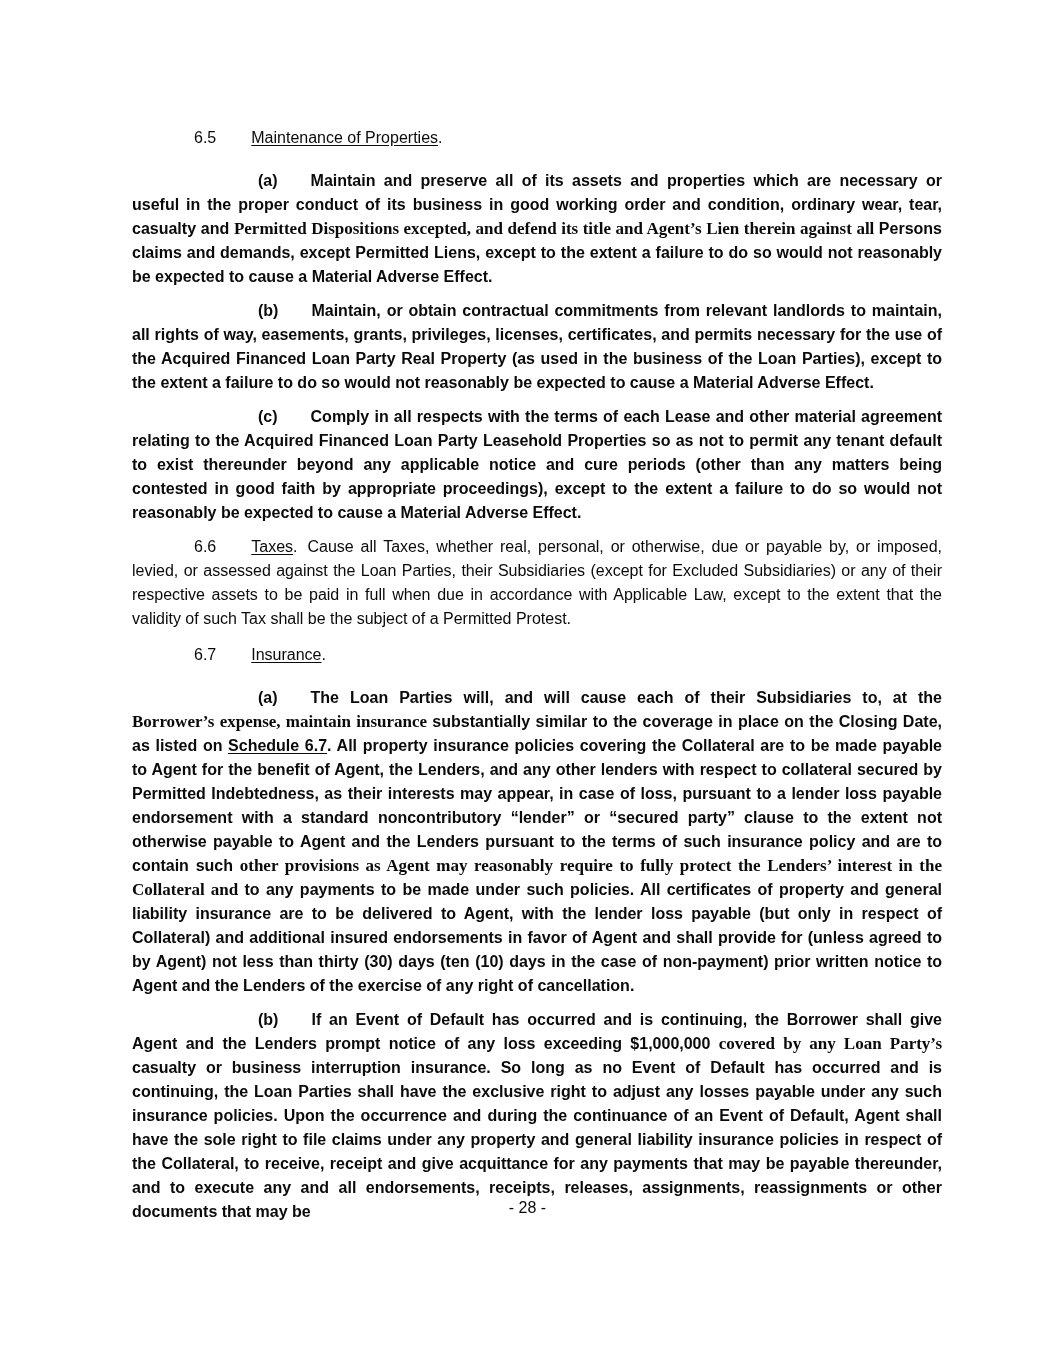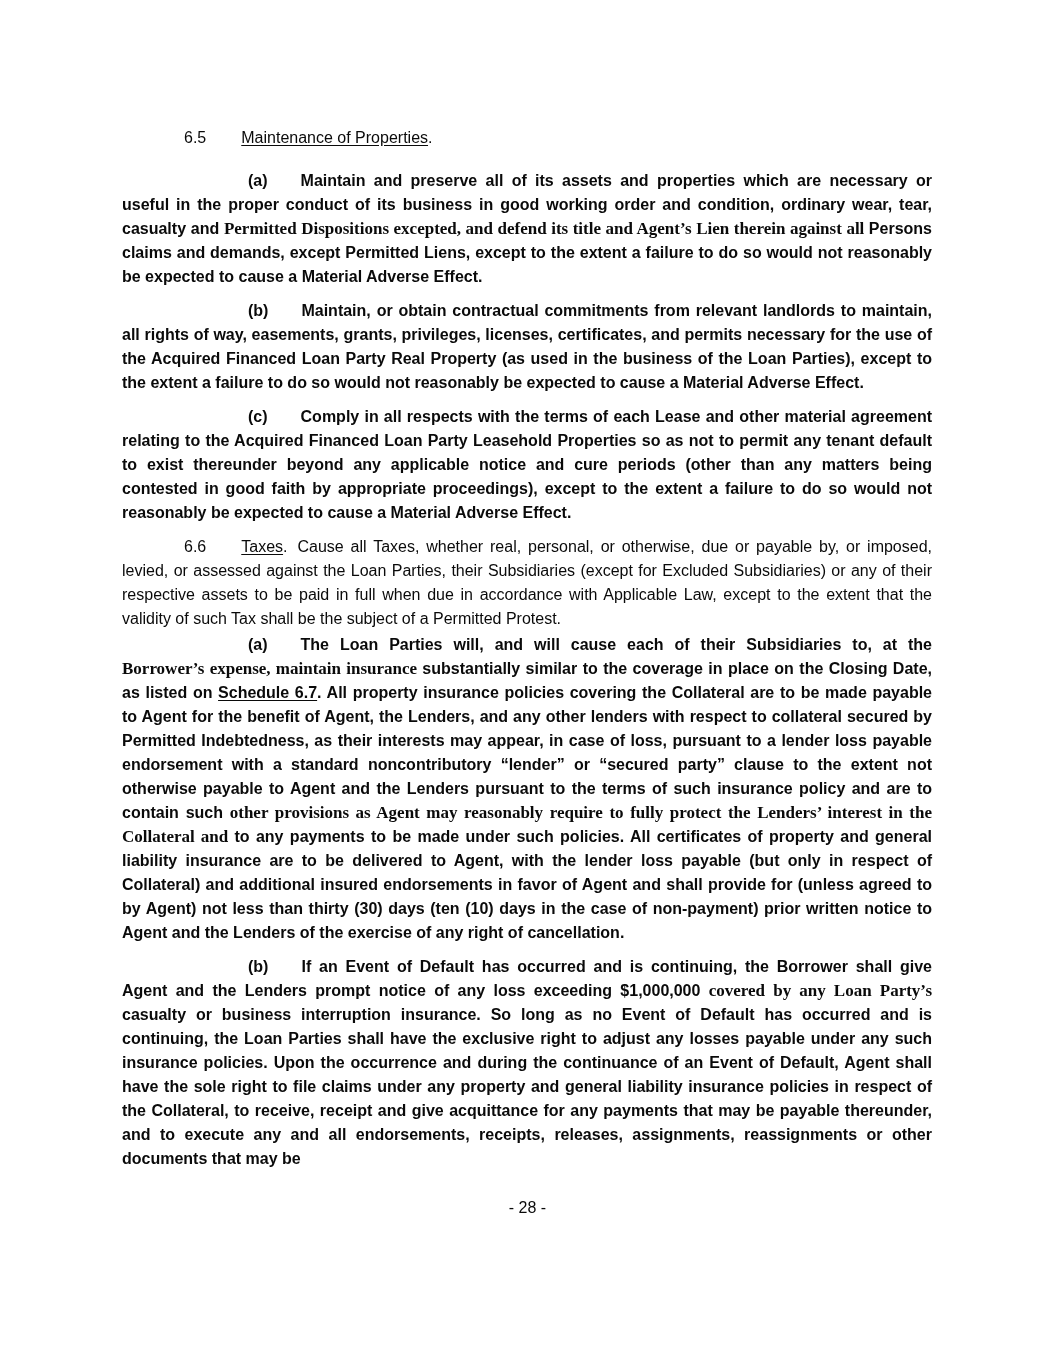--- a/index.html
+++ b/index.html
@@ -13,21 +13,21 @@
     width: 1055px; height: 1365px;
     background: #ffffff;
     font-family: "Liberation Sans", "DejaVu Sans", sans-serif;
     font-size: 16px;
     line-height: 24px;
     color: #0a0a0a;
     overflow: hidden;
   }
   .text-block {
     position: absolute;
-    left: 122px; top: 126px;
+    left: 132px; top: 126px;
     width: 810px;
   }
   .sec-heading {
     margin: 12px 0 19px 0;
     text-indent: 62px;
     text-align: left;
     white-space: nowrap;
   }
   .sec-heading.first { margin-top: 0; }
   .para {
@@ -66,20 +66,21 @@
     <p class="sec-heading first"><span>6.5</span><span class="tab-lg"></span><span class="u">Maintenance of Properties</span><span>.</span></p>
 
     <p class="para"><span>(a)</span><span class="tab-sm"></span><span>Maintain and preserve all of its assets and properties which are necessary or useful in the proper conduct of its business in good working order and condition, ordinary wear, tear, casualty and </span><span class="serif">Permitted Dispositions excepted, and defend its title and Agent’s Lien therein against all </span><span>Persons claims and demands, except Permitted Liens, except to the extent a failure to do so would not reasonably be expected to cause a Material Adverse Effect.</span></p>
 
     <p class="para"><span>(b)</span><span class="tab-sm"></span><span>Maintain, or obtain contractual commitments from relevant landlords to maintain, all rights of way, easements, grants, privileges, licenses, certificates, and permits necessary for the use of the Acquired Financed Loan Party Real Property (as used in the business of the Loan Parties), except to the extent a failure to do so would not reasonably be expected to cause a Material Adverse Effect.</span></p>
 
     <p class="para"><span>(c)</span><span class="tab-sm"></span><span>Comply in all respects with the terms of each Lease and other material agreement relating to the Acquired Financed Loan Party Leasehold Properties so as not to permit any tenant default to exist thereunder beyond any applicable notice and cure periods (other than any matters being contested in good faith by appropriate proceedings), except to the extent a failure to do so would not reasonably be expected to cause a Material Adverse Effect.</span></p>
 
     <p class="num-para"><span>6.6</span><span class="tab-lg"></span><span class="u">Taxes</span><span>.</span><span class="tab-xs"></span><span>Cause all Taxes, whether real, personal, or otherwise, due or payable by, or imposed, levied, or assessed against the Loan Parties, their Subsidiaries (except for Excluded Subsidiaries) or any of their respective assets to be paid in full when due in accordance with Applicable Law, except to the extent that the validity of such Tax shall be the subject of a Permitted Protest.</span></p>
 
+    <p class="sec-heading"><span>6.7</span><span class="tab-lg"></span><span class="u">Insurance</span><span>.</span></p>
 
     <p class="para"><span>(a)</span><span class="tab-sm"></span><span>The Loan Parties will, and will cause each of their Subsidiaries to, at the </span><span class="serif">Borrower’s expense, maintain insurance </span><span>substantially similar to the coverage in place on the Closing Date, as listed on </span><span class="u">Schedule 6.7</span><span>. All property insurance policies covering the Collateral are to be made payable to Agent for the benefit of Agent, the Lenders, and any other lenders with respect to collateral secured by Permitted Indebtedness, as their interests may appear, in case of loss, pursuant to a lender loss payable endorsement with a standard noncontributory “lender” or “secured party” clause to the extent not otherwise payable to Agent and the Lenders pursuant to the terms of such insurance policy and are to contain such </span><span class="serif">other provisions as Agent may reasonably require to fully protect the Lenders’ interest in the Collateral and </span><span>to any payments to be made under such policies.  All certificates of property and general liability insurance are to be delivered to Agent, with the lender loss payable (but only in respect of Collateral) and additional insured endorsements in favor of Agent and shall provide for (unless agreed to by Agent) not less than thirty (30) days (ten (10) days in the case of non-payment) prior written notice to Agent and the Lenders of the exercise of any right of cancellation.</span></p>
 
     <p class="para"><span>(b)</span><span class="tab-sm"></span><span>If an Event of Default has occurred and is continuing, the Borrower shall give Agent and the Lenders prompt notice of any loss exceeding $1,000,000 </span><span class="serif">covered by any Loan Party’s </span><span>casualty or business interruption insurance.  So long as no Event of Default has occurred and is continuing, the Loan Parties shall have the exclusive right to adjust any losses payable under any such insurance policies.  Upon the occurrence and during the continuance of an Event of Default, Agent shall have the sole right to file claims under any property and general liability insurance policies in respect of the Collateral, to receive, receipt and give acquittance for any payments that may be payable thereunder, and to execute any and all endorsements, receipts, releases, assignments, reassignments or other documents that may be</span></p>
 
   </div>
 
   <div class="footer"><span>- 28 -</span></div>
 </div>
 

